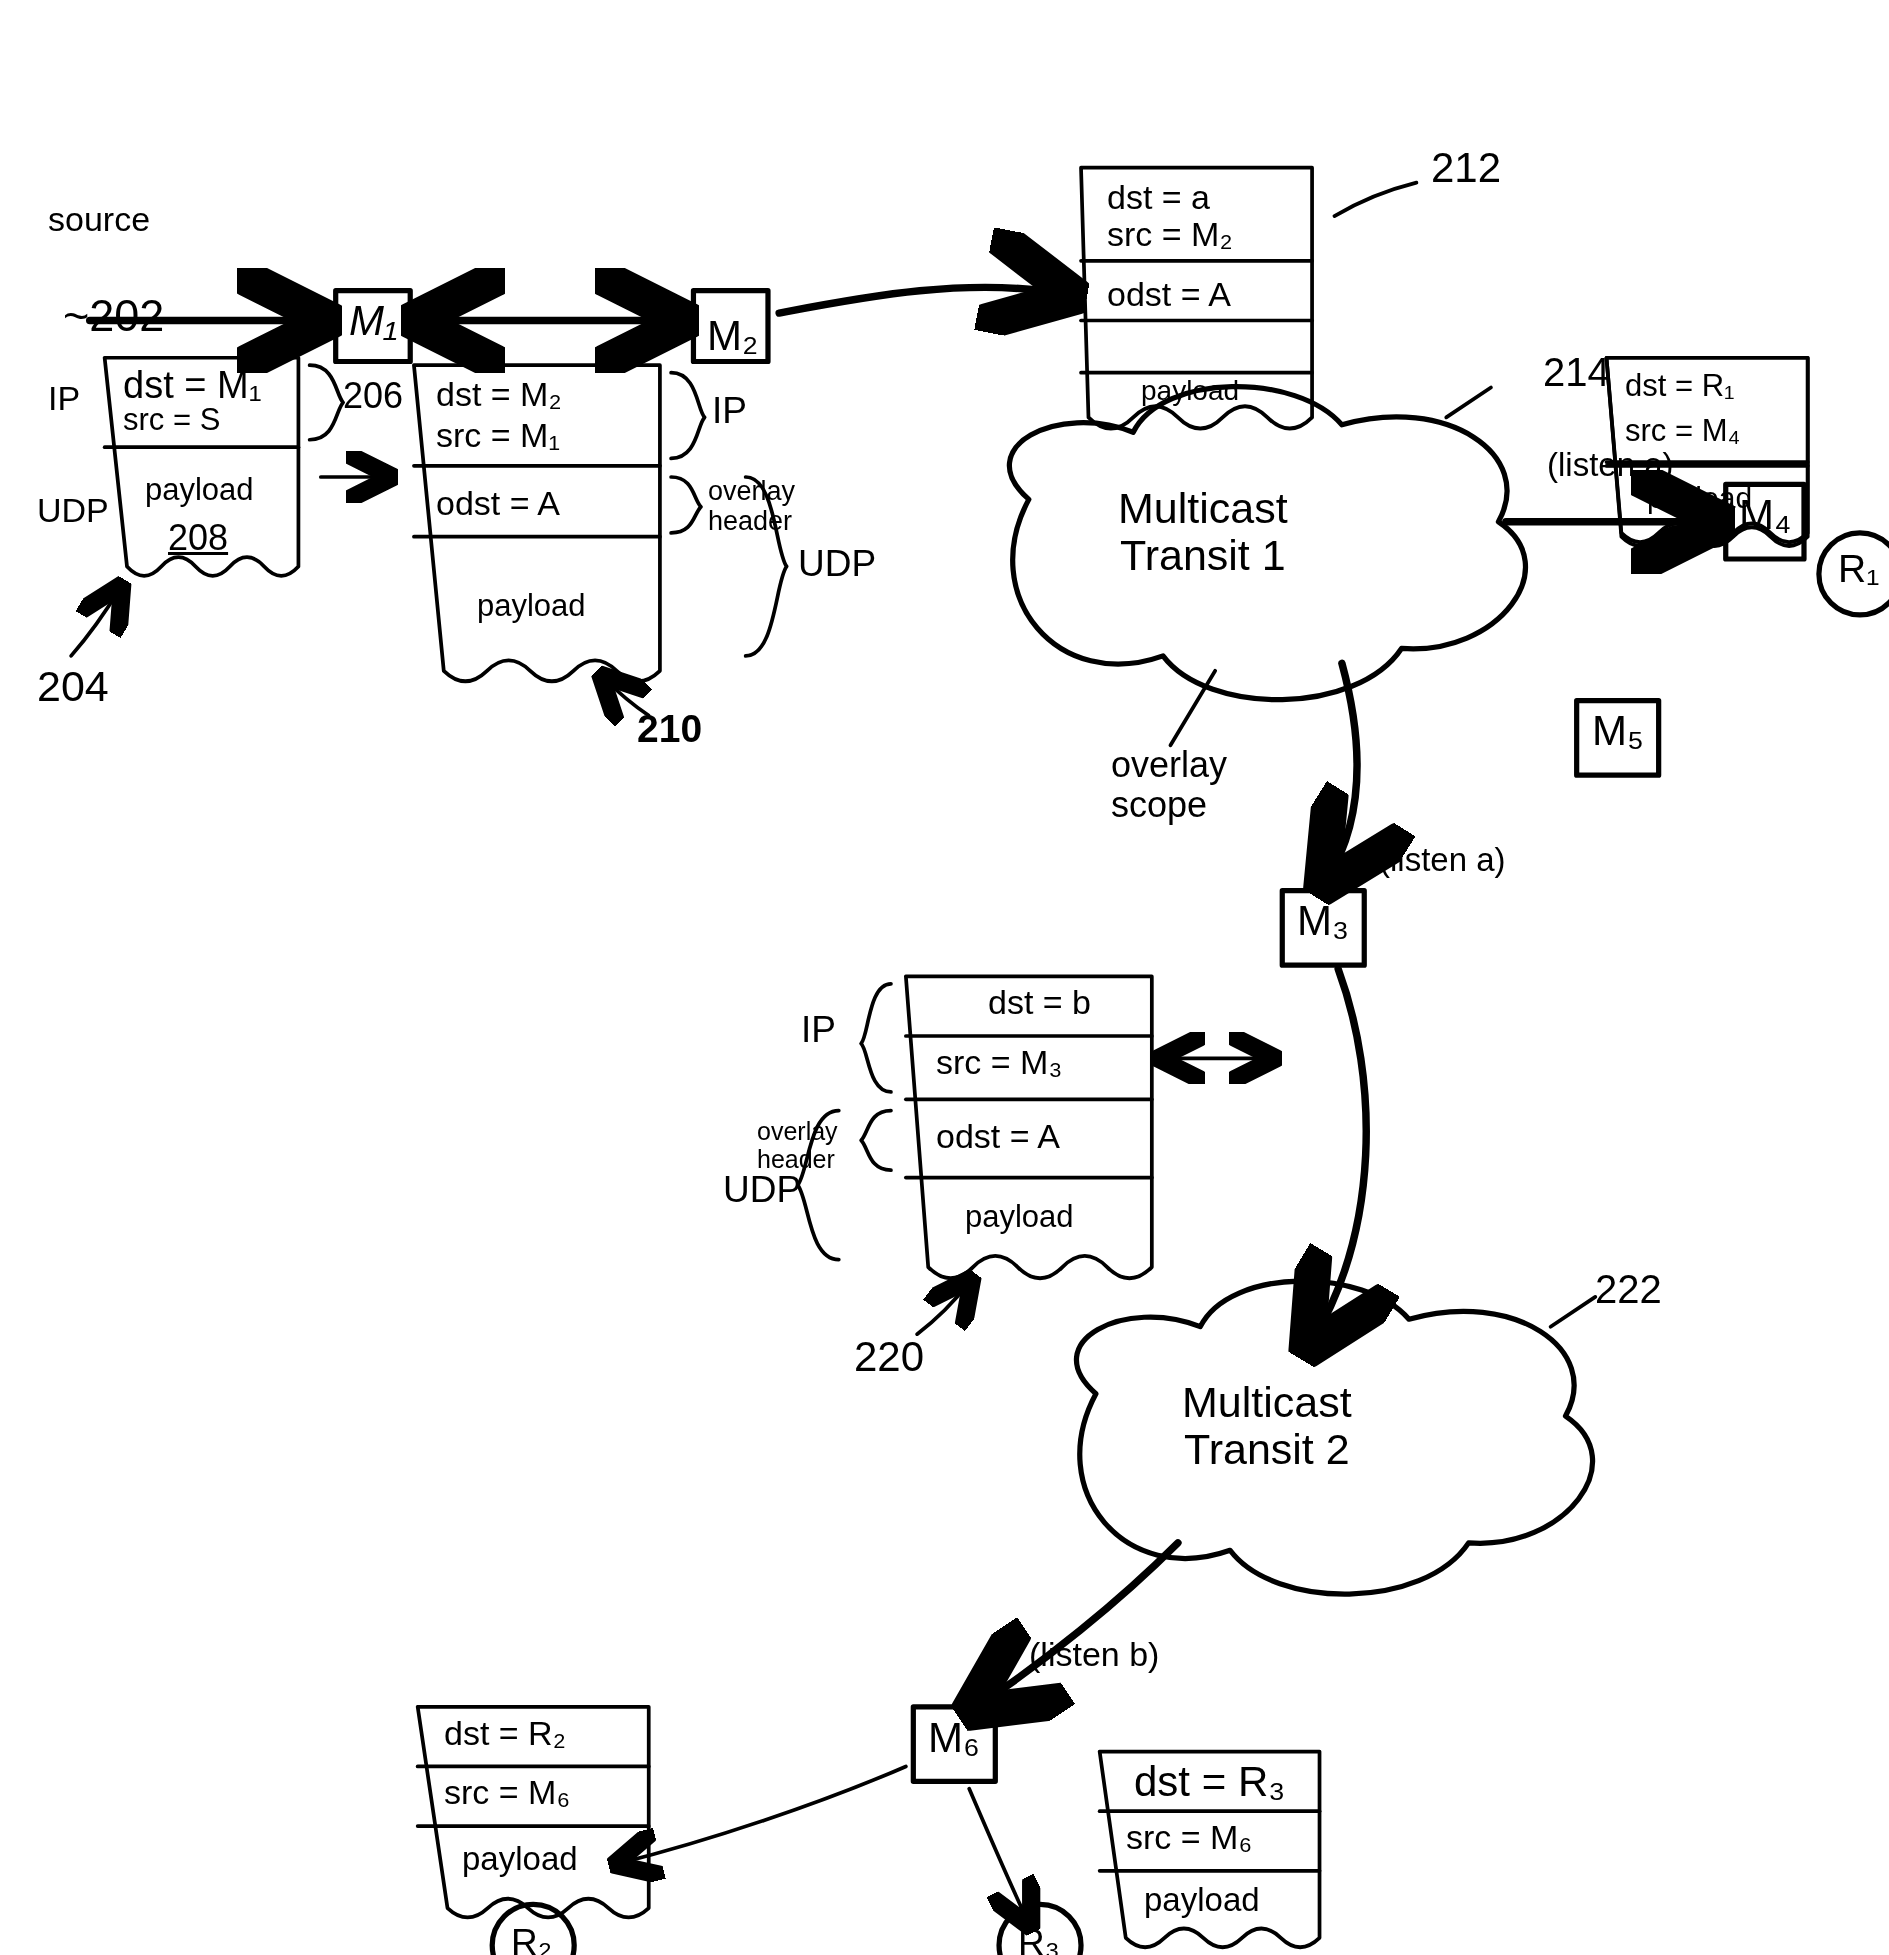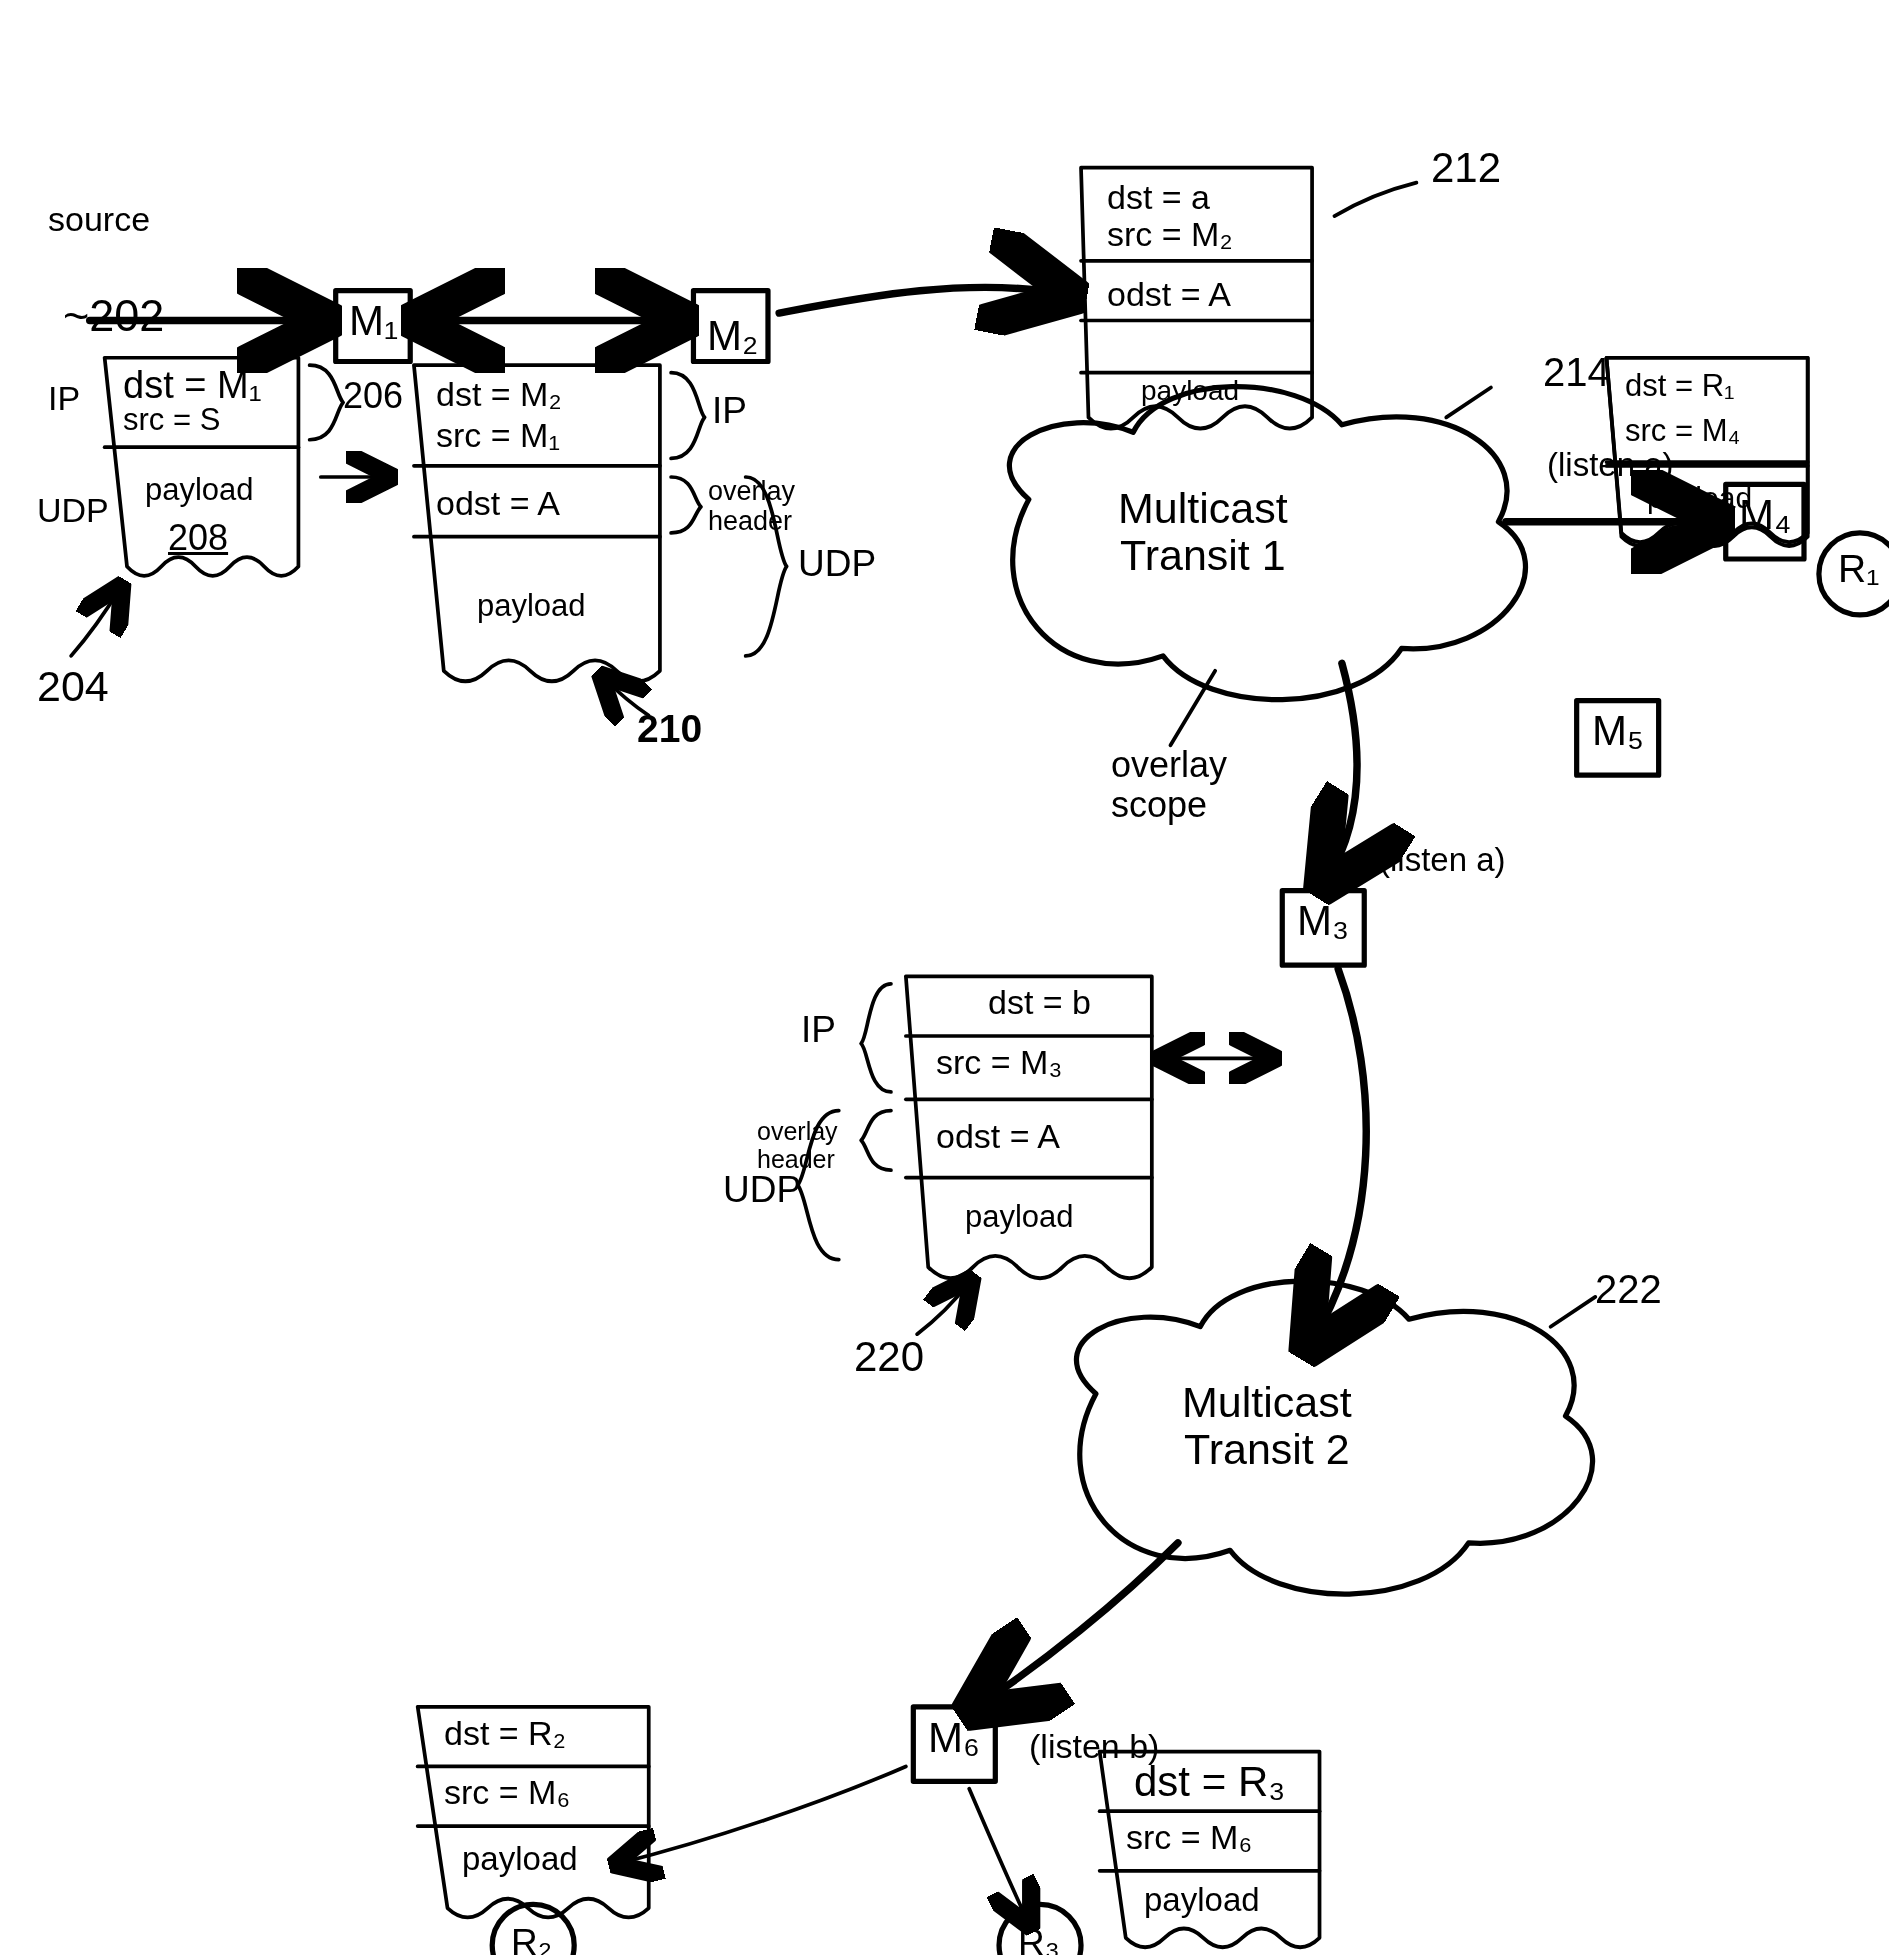--- a/index.html
+++ b/index.html
@@ -190,21 +190,21 @@
 <span class="lbl" style="left:436px; top:376px; font-size:34px;">dst = M₂</span>
 <span class="lbl" style="left:436px; top:417px; font-size:34px;">src = M₁</span>
 <span class="lbl" style="left:436px; top:485px; font-size:34px;">odst = A</span>
 <span class="lbl" style="left:477px; top:589px; font-size:31px;">payload</span>
 <span class="lbl" style="left:712px; top:391px; font-size:37px;">IP</span>
 <span class="lbl" style="left:708px; top:477px; font-size:27px;">overlay
 header</span>
 <span class="lbl" style="left:798px; top:544px; font-size:37px;">UDP</span>
 <span class="lbl" style="left:637px; top:708px; font-size:39px;font-weight:bold;">210</span>
 
-<span class="lbl" style="left:349px; top:298px; font-size:42px;">M₁</span>
+<span class="lbl" style="left:349px; top:298px; font-size:42px;font-style:italic;">M₁</span>
 <span class="lbl" style="left:707px; top:298px; font-size:42px;margin-top:15px;">M₂</span>
 
 <span class="lbl" style="left:1107px; top:179px; font-size:34px;">dst = a</span>
 <span class="lbl" style="left:1107px; top:216px; font-size:34px;">src = M₂</span>
 <span class="lbl" style="left:1107px; top:276px; font-size:34px;">odst = A</span>
 <span class="lbl" style="left:1141px; top:376px; font-size:28px;">payload</span>
 <span class="lbl" style="left:1431px; top:145px; font-size:42px;">212</span>
 
 <span class="lbl" style="left:1118px; top:485px; font-size:43px; text-align:center;">Multicast
 Transit 1</span>
@@ -235,21 +235,21 @@
 <span class="lbl" style="left:801px; top:1010px; font-size:37px;">IP</span>
 <span class="lbl" style="left:757px; top:1118px; font-size:25px;">overlay
 header</span>
 <span class="lbl" style="left:723px; top:1170px; font-size:37px;">UDP</span>
 <span class="lbl" style="left:854px; top:1334px; font-size:42px;">220</span>
 
 <span class="lbl" style="left:1182px; top:1379px; font-size:43px; text-align:center;">Multicast
 Transit 2</span>
 <span class="lbl" style="left:1595px; top:1267px; font-size:40px;">222</span>
 
-<span class="lbl" style="left:1029px; top:1728px; font-size:34px;">(listen b)</span>
+<span class="lbl" style="left:1029px; top:1636px; font-size:34px;">(listen b)</span>
 
 <span class="lbl" style="left:928px; top:1715px; font-size:42px;">M₆</span>
 
 <span class="lbl" style="left:444px; top:1715px; font-size:34px;">dst = R₂</span>
 <span class="lbl" style="left:444px; top:1774px; font-size:34px;">src = M₆</span>
 <span class="lbl" style="left:462px; top:1841px; font-size:33px;">payload</span>
 <span class="lbl" style="left:511px; top:1923px; font-size:37px;">R₂</span>
 
 <span class="lbl" style="left:1126px; top:1759px; font-size:42px;margin-left:8px;">dst = R₃</span>
 <span class="lbl" style="left:1126px; top:1819px; font-size:34px;">src = M₆</span>

